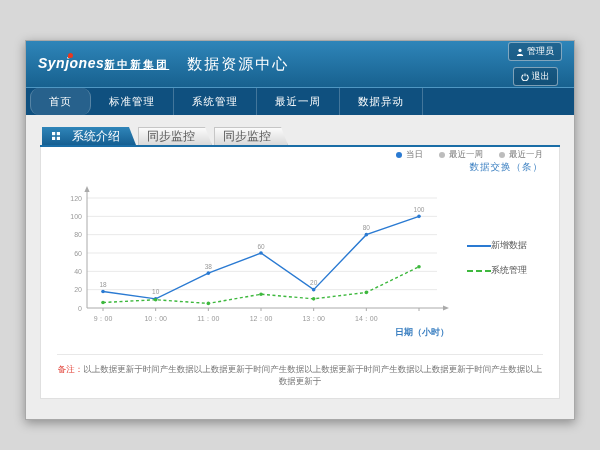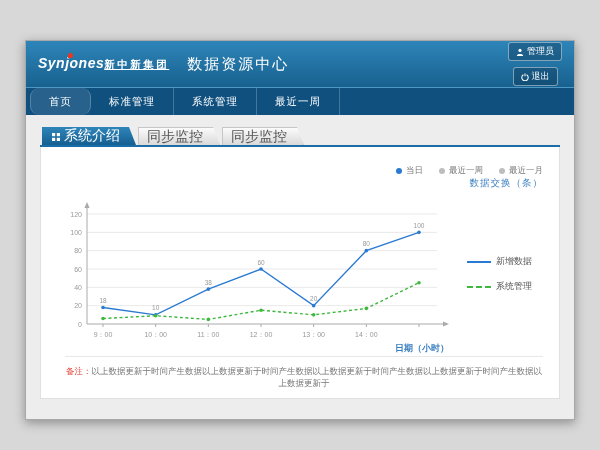--- a/index.html
+++ b/index.html
@@ -32,49 +32,49 @@
   .nav-item { color:#fff; font-size:10.5px; letter-spacing:1px; padding:0 18px;
               display:flex; align-items:center; border-right:1px solid rgba(255,255,255,.22);
               cursor:pointer; }
   .nav-item:first-child { border-left:1px solid rgba(255,255,255,.22);
                           background:rgba(255,255,255,.10);border-radius:9px; }
 
   
   .content { flex:1; background:#ededed; padding:12px 14px 0; }
 
   .tabs { display:flex; gap:2px; padding-left:2px; border-bottom:2px solid #1a6da6; }
-  .tab { height:18px; display:flex; align-items:center; gap:4px; font-size:14px;
+  .tab { height:18px; display:flex; align-items:center; gap:12px; font-size:12px;
          padding:0 16px 0 10px; cursor:pointer;
          clip-path:polygon(0 0, calc(100% - 7px) 0, 100% 100%, 0 100%); }
   .tab.active { background:linear-gradient(#2f85b9,#155f92); color:#fff; }
   .tab.inactive { background:linear-gradient(#fbfbfb,#d9d9d9); color:#555;
                   border:1px solid #c6c6c6; border-bottom:none;padding-left:8px; }
 
   .panel { background:#fff; border:1px solid #e0e0e0; border-top:none; height:252px;
-           padding:18px 16px 10px; display:flex; flex-direction:column; }
+           padding:2px 16px 10px; display:flex; flex-direction:column; }
 
   .legend-top { align-self:flex-end; display:flex; gap:16px; align-items:center;
                 font-size:8.5px; color:#777; }
   .lt-item { display:flex; align-items:center; cursor:pointer; }
   .lt-dot { width:6px; height:6px; border-radius:50%; display:inline-block;
             margin-right:4px; background:#bbb; }
 
   .y-title { color:#3a7fc1; font-size:9.5px; letter-spacing:1px; margin:0 0 2px 14px;text-align:right; }
 
   .chart-row { display:flex; align-items:center; }
   svg.chart { flex-shrink:0; }
   svg text { font-family:"Liberation Sans",sans-serif; }
 
   .series-legend { margin-left:8px; display:flex; flex-direction:column; gap:12px;
                    font-size:9px; color:#555; }
-  .sl-item { display:flex; align-items:center; gap:5px; cursor:pointer; white-space:nowrap; }
+  .sl-item { display:flex; align-items:center; cursor:pointer; white-space:nowrap; }
   .sl-line { width:24px; height:0; border-top:2px solid #888; }
 
   .note-row { margin-top:auto; border-top:1px solid #e8e8e8; padding-top:9px;
-              font-size:8.5px; color:#777; text-align:center; line-height:1.4;margin-left:8px; }
+              font-size:8.5px; color:#777; text-align:center; line-height:1.4; }
   .note-label { color:#e03a2f; }
 </style>
 </head>
 <body>
 
 <div class="window">
 
   <header class="topbar">
     <div class="brand">
       <span class="logo-en">
@@ -104,20 +104,21 @@
         <span>退出</span>
       </div>
     </div>
   </header>
 
   <nav class="mainnav">
     <div class="nav-item">首页</div>
     <div class="nav-item">标准管理</div>
     <div class="nav-item">系统管理</div>
     <div class="nav-item">最近一周</div>
+    <div class="nav-item">数据异动</div>
   </nav>
 
   <div class="content">
 
     <div class="tabs">
       <div class="tab active">
         <span>
           <svg width="8" height="8" viewBox="0 0 10 10">
               <rect x="0" y="0" width="4" height="4" fill="#fff"></rect>
               <rect x="6" y="0" width="4" height="4" fill="#fff"></rect>

